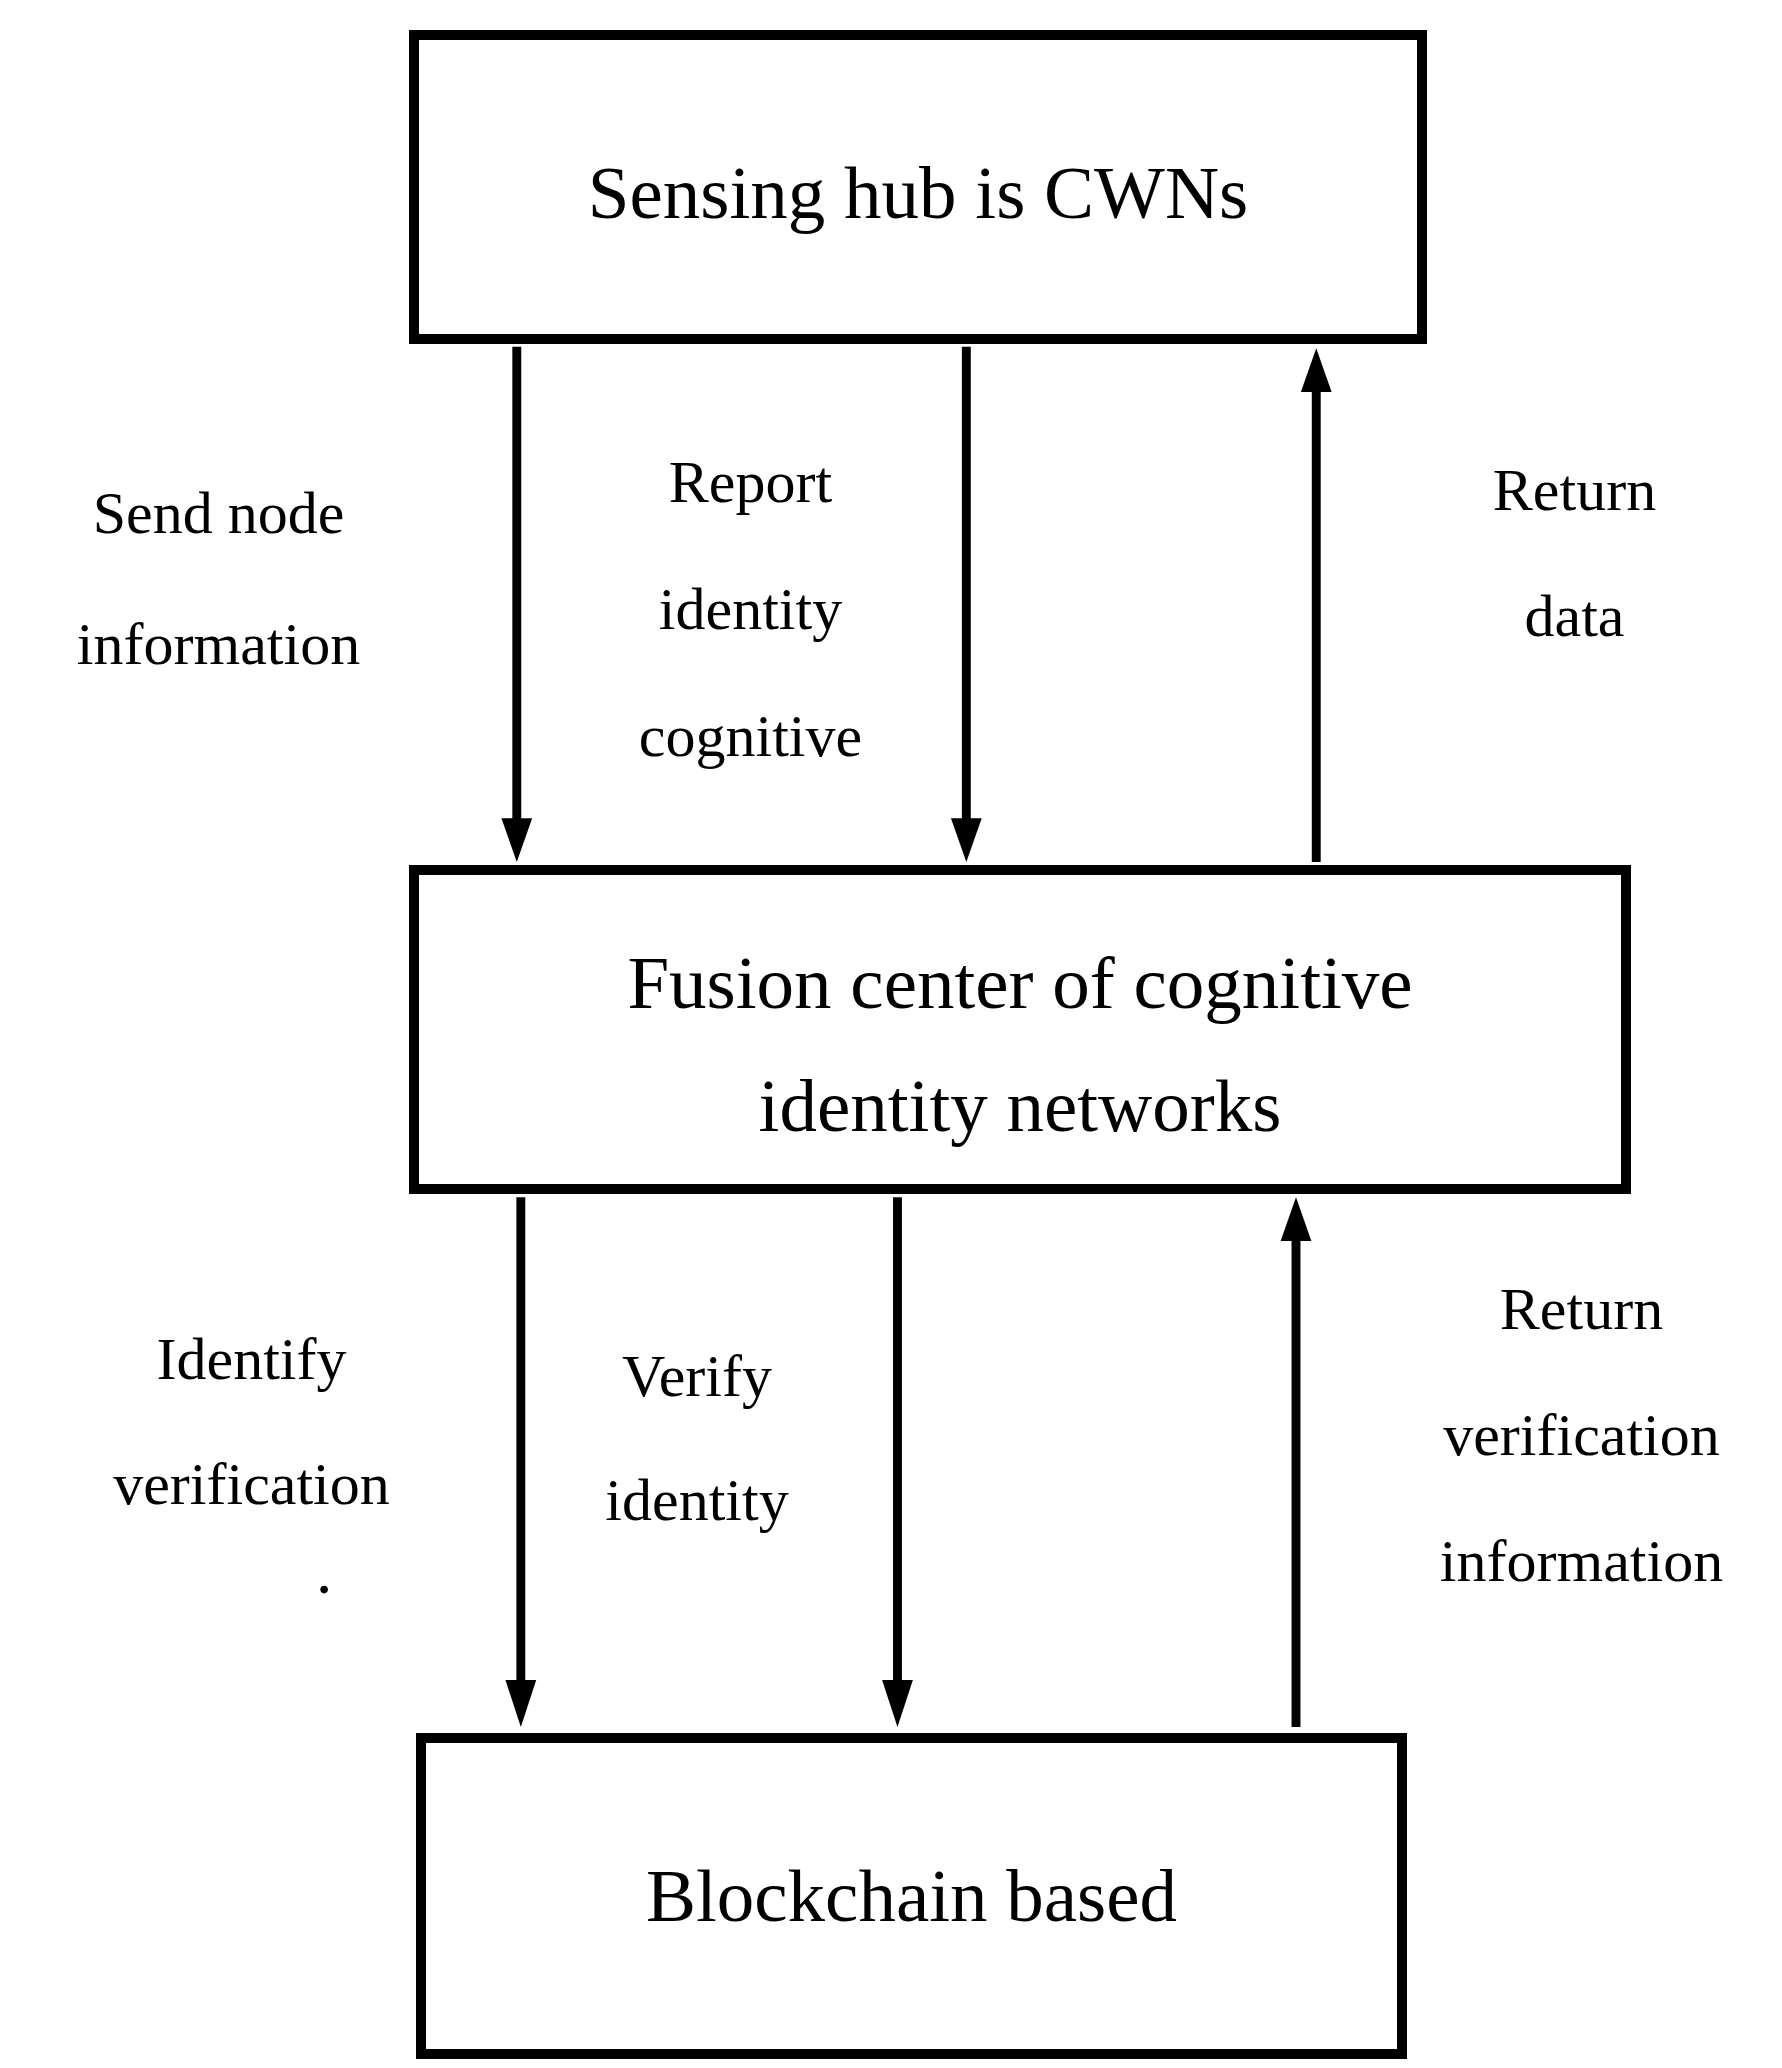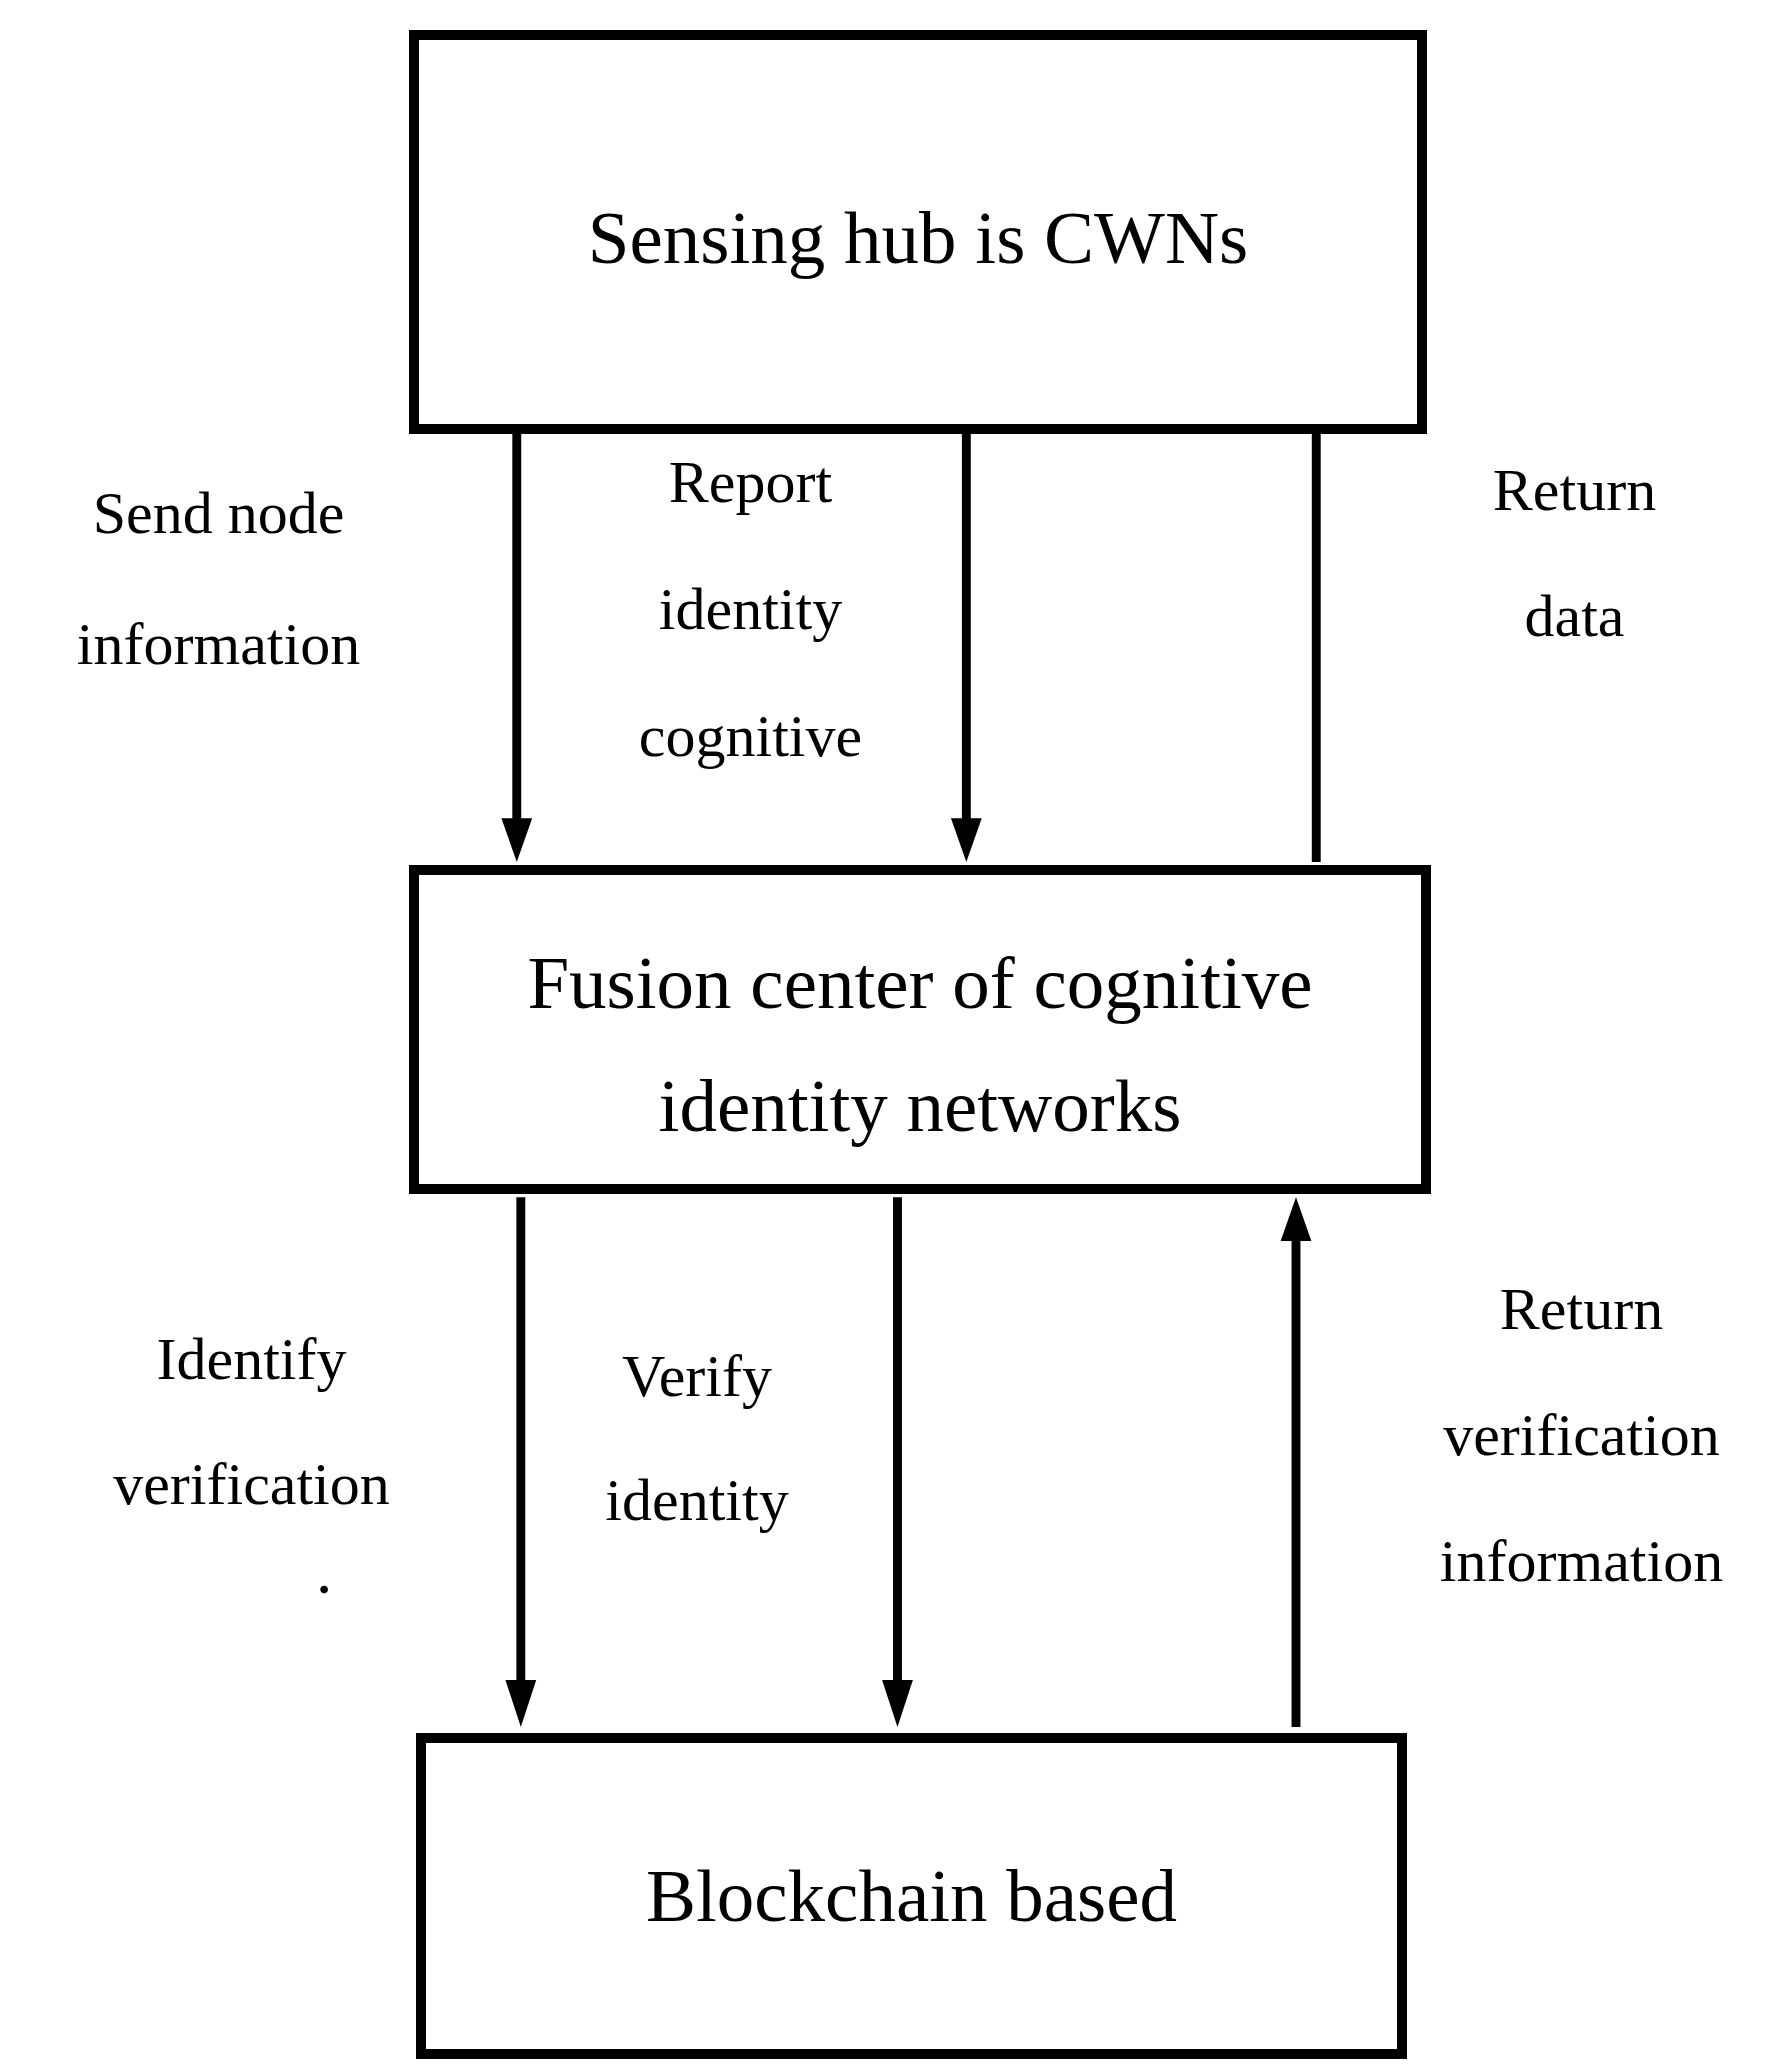--- a/index.html
+++ b/index.html
@@ -33,22 +33,22 @@
     display: flex;
     flex-direction: column;
     align-items: center;
     justify-content: center;
     text-align: center;
     font-size: 75px;
     line-height: 122px;
     white-space: nowrap;
   }
   .node span { display: block; }
-  #node-top    { left: 409px; top: 30px;   width: 1018px; height: 404px; padding-top: 12px; }
-  #node-middle { left: 409px; top: 865px; width: 1022px; height: 329px; padding-top: 28px; line-height: 123px; }
+  #node-top    { left: 409px; top: 30px;   width: 1018px; height: 314px; padding-top: 12px; }
+  #node-middle { left: 409px; top: 865px; width: 1222px; height: 329px; padding-top: 28px; line-height: 123px; }
   #node-bottom { left: 392px; top: 1733px; width: 991px; height: 326px; line-height: 124px; margin-left: 24px; }
   .edge-label {
     position: absolute;
     font-size: 60px;
     text-align: center;
     white-space: nowrap;
   }
   .edge-label span { display: block; }
   #label-send-node           { left: 12px;   top: 448px;  width: 413px; line-height: 131px; }
   #label-report-identity     { left: 548px;  top: 419px;  width: 405px; line-height: 127px; }

